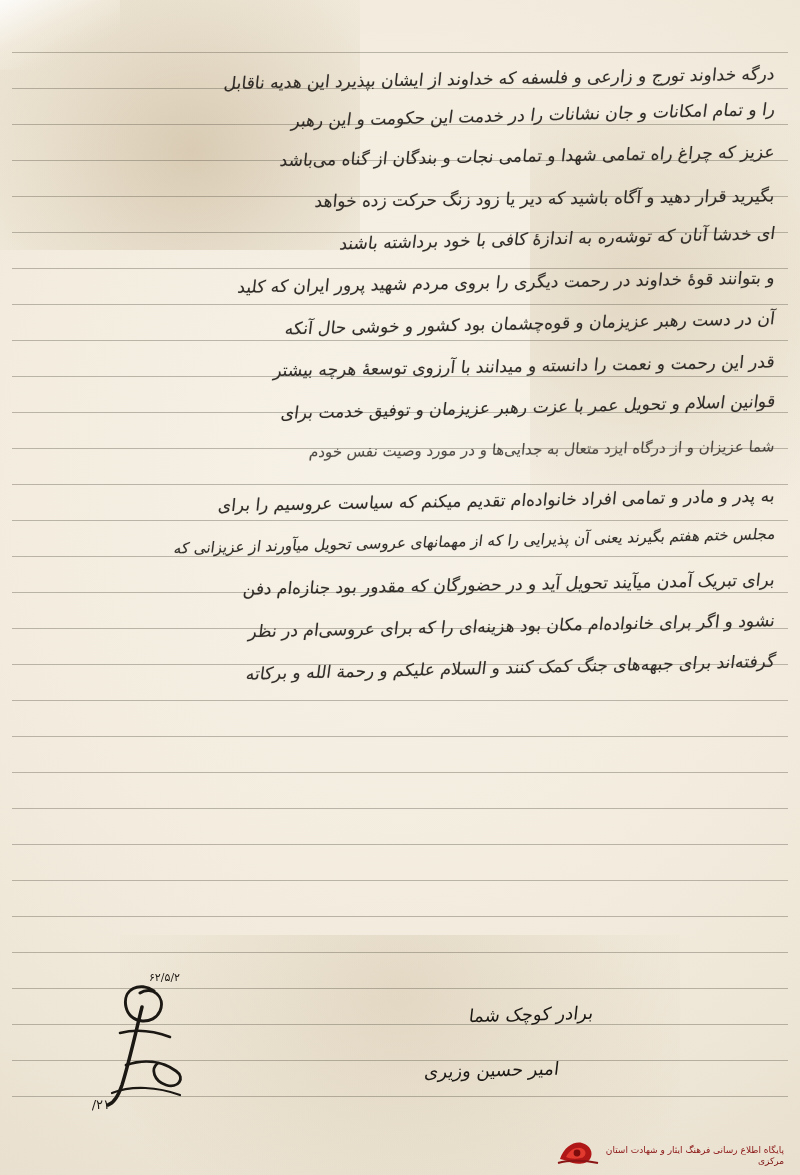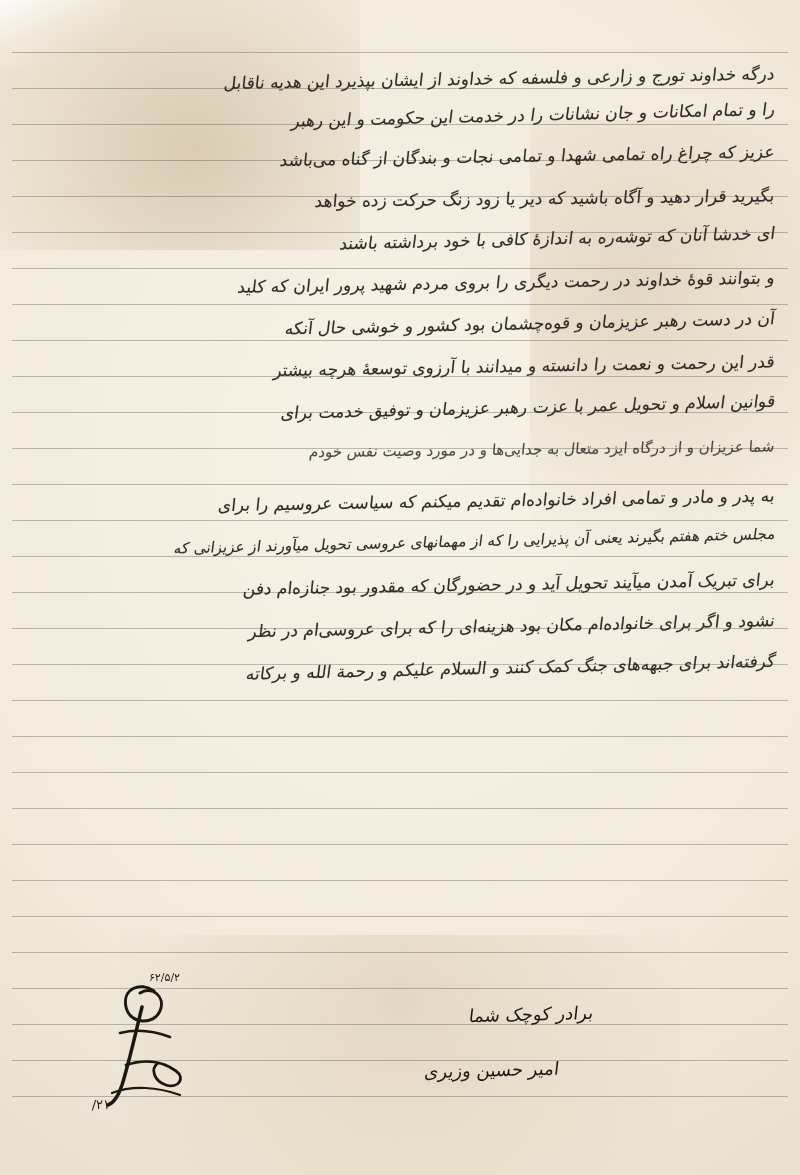--- a/index.html
+++ b/index.html
@@ -211,14 +211,28 @@
       <path d="M62 18 C48 8, 30 16, 34 34 C38 52, 62 52, 68 38 C74 24, 60 12, 48 20" stroke="#1b1814" stroke-width="3" fill="none" stroke-linecap="round"></path>
       <path d="M50 34 C44 58, 38 86, 30 112 C26 124, 22 130, 16 132" stroke="#1b1814" stroke-width="3.5" fill="none" stroke-linecap="round"></path>
       <path d="M28 60 C44 56, 62 58, 78 64" stroke="#1b1814" stroke-width="2.6" fill="none" stroke-linecap="round"></path>
       <path d="M34 92 C52 86, 70 88, 84 98 C94 105, 86 116, 74 112 C62 108, 58 96, 66 90" stroke="#1b1814" stroke-width="2.8" fill="none" stroke-linecap="round"></path>
       <path d="M20 120 C40 112, 66 114, 88 122" stroke="#1b1814" stroke-width="2.2" fill="none" stroke-linecap="round"></path>
       <text x="88" y="8" font-family="DejaVu Sans" font-size="11" fill="#1b1814" direction="rtl">۶۲/۵/۲</text>
       <text x="18" y="136" font-family="DejaVu Sans" font-size="13" fill="#1b1814" direction="rtl">۱۴/۶/۲۱</text>
     </svg>
   </div>
 
+  <div class="footer-logo">
+    <div class="footer-text">
+      <div class="l1">پایگاه اطلاع رسانی فرهنگ ایثار و شهادت استان</div>
+      <div class="l2">مرکزی</div>
+    </div>
+    <div class="logo-mark">
+      <svg width="44" height="34" viewBox="0 0 44 34">
+        <path d="M4 26 C8 14, 18 8, 26 10 C34 12, 38 20, 34 26 C30 32, 18 32, 12 28" fill="#b01818"></path>
+        <path d="M10 24 C14 16, 22 13, 27 16 C31 18.5, 30 24, 25 25 C20 26, 14 26, 10 24" fill="#e23a2e"></path>
+        <circle cx="21" cy="20" r="3.4" fill="#7d0d0d"></circle>
+        <path d="M2 30 C12 27, 28 27, 42 30" stroke="#8a1414" stroke-width="2" fill="none"></path>
+      </svg>
+    </div>
+  </div>
 
 </div>
 
 </body></html>

